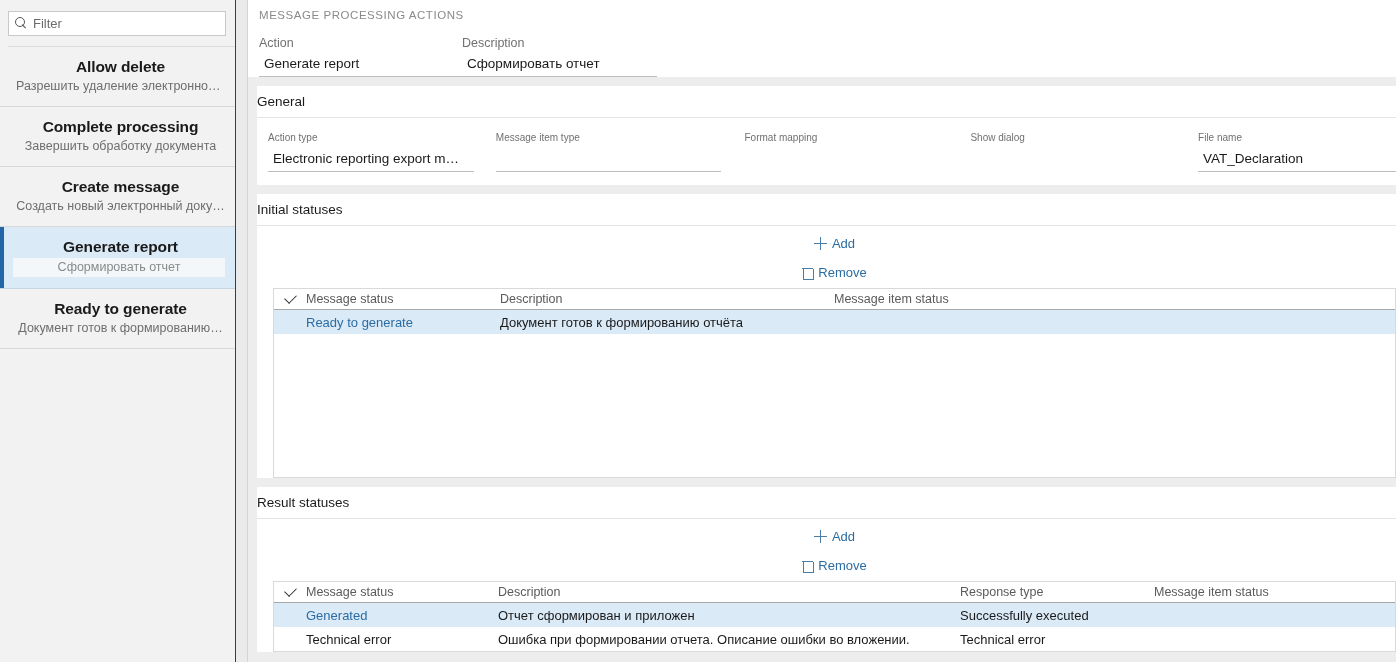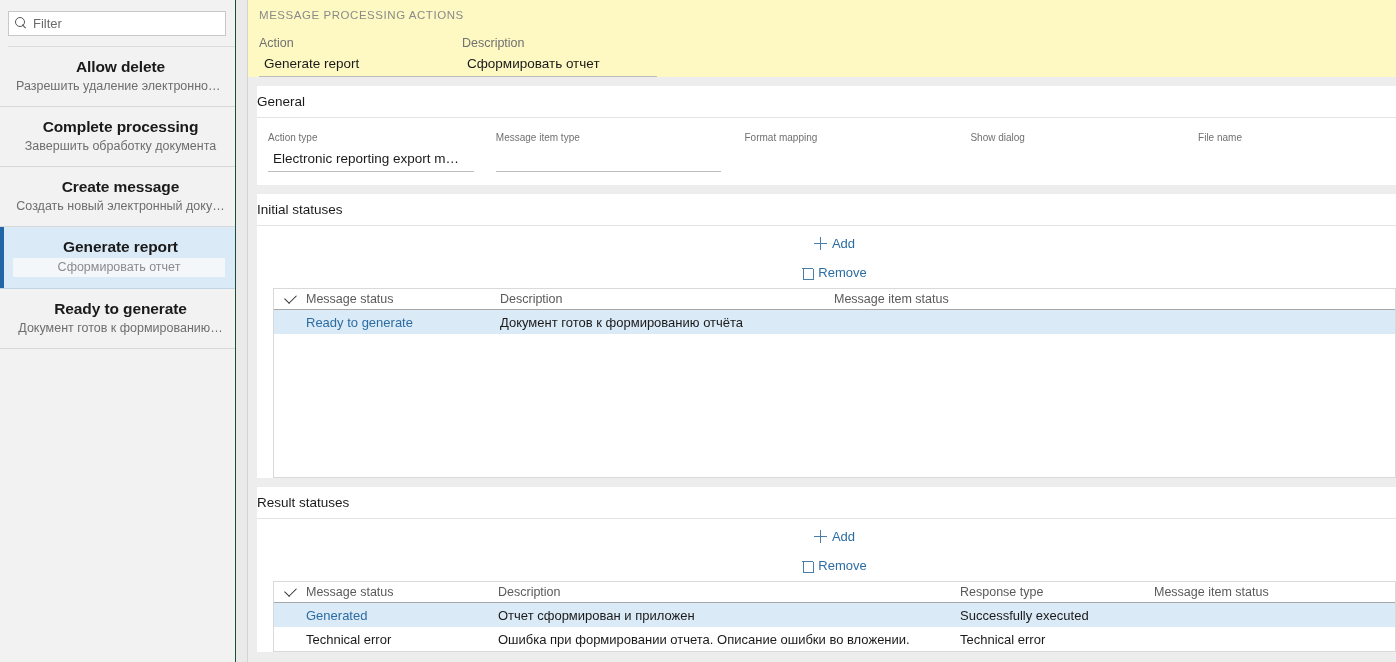--- a/index.html
+++ b/index.html
@@ -62,21 +62,21 @@
   .side-item.selected .s-sub {
     background:#f4f7fa; display:block; padding:1px 3px; margin-left:-3px; color:#8a8a8a;
   }
 
   
   .strip { width:12px; height:662px; background:#eaeaea; border-right:1px solid #d4d4d4; flex:none;}
 
   
   .main { flex:1; height:662px; background:#ededed; overflow:hidden; position:relative;}
 
-  .head-area { background:#fef9c3; padding: 9px 0 0 0; }
+  .head-area { background:#ffffff; padding: 9px 0 0 0; }
   .head-caption {
     font-size:11.5px; letter-spacing:0.55px; color:#8a8a8a; text-transform:uppercase;
     padding-left:11px;
   }
   .head-fields { display:flex; padding: 14px 0 0 11px; gap:0; }
   .hfield { width:203px; }
   .hfield.wide { width:195px; }
   .flabel { font-size:12.5px; color:#707070; line-height:16px; }
   .fvalue {
     font-size:13.5px; color:#1a1a1a; padding: 4px 0 3px 5px;
@@ -241,20 +241,21 @@
         <div class="gcol g-format">
           <div class="flabel">Format mapping</div>
         </div>
 
         <div class="gcol g-dialog">
           <div class="flabel">Show dialog</div>
         </div>
 
         <div class="gcol g-filename">
           <div class="flabel">File name</div>
+          <div class="gval">VAT_Declaration</div>
         </div>
 
       </div>
     </div>
 
     <div class="panel">
       <div class="panel-head">Initial statuses</div>
 
       <div class="toolbar">
         <div class="tb-btn">

